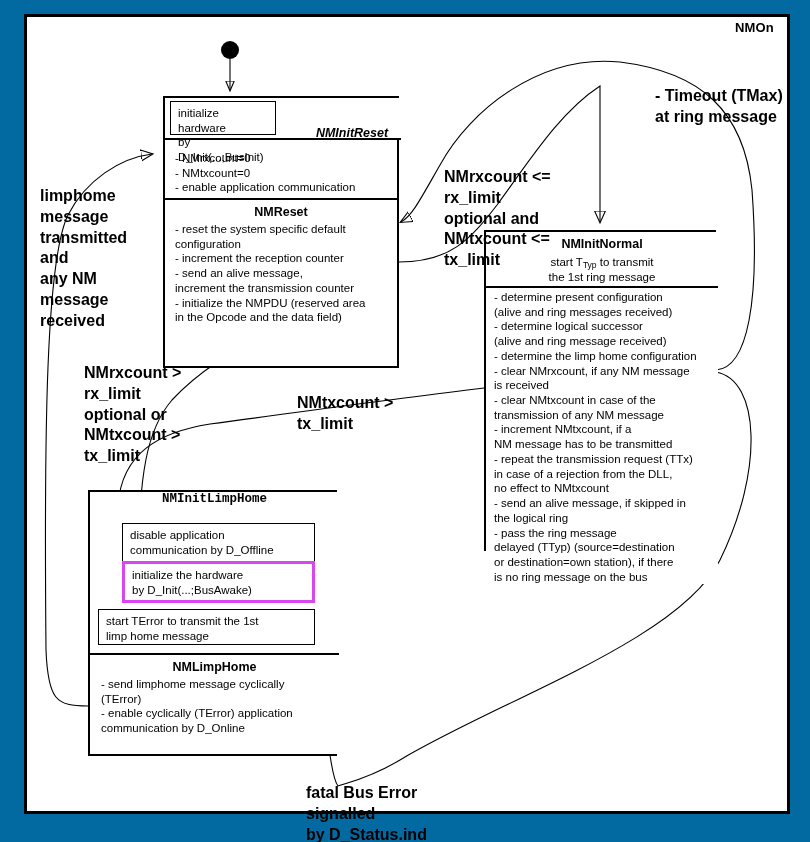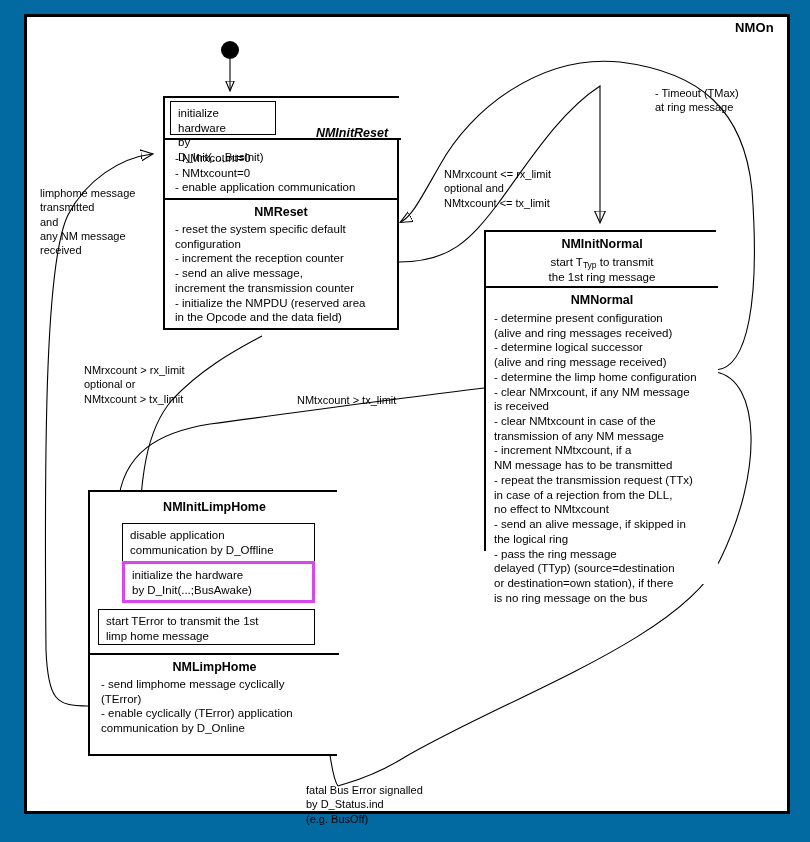--- a/index.html
+++ b/index.html
@@ -86,21 +86,21 @@
     display: flex; align-items: center; justify-content: center;
     font-weight: bold; font-size: 12.5px; font-style: italic;
   }
   #nminitreset-acts {
     position: absolute; left: 0; top: 40px; width: 236px; height: 62px;
     border-top: 2px solid #000; padding: 11px 6px 0 10px; box-sizing: border-box;
   }
 
   
   #nmreset {
-    left: 163px; top: 198px; width: 236px; height: 132px;
+    left: 163px; top: 198px; width: 236px; height: 170px;
   }
   #nmreset-acts {
     padding: 1px 6px 0 10px;
   }
 
   
   #nminitnormal {
     left: 484px; top: 230px; width: 232px; height: 321px;
   }
   #nminitnormal-hdr {
@@ -119,21 +119,21 @@
   }
 
   
   #nmlimp {
     left: 88px; top: 490px; width: 249px; height: 266px;
   }
   #nmilh-cmp {
     position: absolute; left: 0; top: 0; width: 249px; height: 161px;
   }
   #nmilh-name {
-    text-align: center; font-weight: bold; font-size: 12.5px; padding-top: 8px;
+    text-align: center; font-weight: bold; font-size: 12.5px;  font-family: Liberation Mono, monospace;
   }
   #ilh-box1 {
     position: absolute; left: 32px; top: 31px; width: 193px; height: 38px;
     border: 1px solid #000; border-bottom: none;
   }
   #ilh-box2 {
     position: absolute; left: 32px; top: 69px; width: 193px; height: 42px;
     border: 3px solid #d946ef;
   }
   #ilh-box3 {
@@ -144,24 +144,25 @@
     position: absolute; left: 0; top: 161px; width: 249px; height: 101px;
     border-top: 2px solid #000;
   }
   #nmlh-acts {
     padding: 1px 4px 0 11px;
   }
 
   
   .label {
     position: absolute;
-    font-size: 11px;
+    font-size: 16px;
     line-height: 1.3;
     white-space: pre-line;
     background: transparent;
+    font-weight: bold;
   }
   #lbl-timeout   { left: 655px; top: 86px;  width: 150px; }
   #lbl-rxle      { left: 444px; top: 167px; width: 140px; }
   #lbl-limphome  { left: 40px;  top: 186px; width: 120px; }
   #lbl-rxgt      { left: 84px;  top: 363px; width: 150px; }
   #lbl-txgt      { left: 297px; top: 393px; width: 150px; }
   #lbl-buserror  { left: 306px; top: 783px; width: 180px; }
 
   .sub { font-size: 8.5px; vertical-align: baseline; position: relative; top: 2px; }
 
@@ -232,21 +233,20 @@
   in the Opcode and the data field)</div>
   </div>
 
   <div class="state-box" id="nminitnormal">
     <div id="nminitnormal-hdr" class="compartment">
       <div class="state-name">NMInitNormal</div>
       <div id="nminitnormal-sub"><span>start T</span><span class="sub">Typ</span><span> to transmit
 the 1st ring message</span></div>
     </div>
     <div id="nmnormal-cmp" class="compartment">
-      <div class="state-name">NMNormal</div>
       <div class="body-text" id="nmnormal-acts">- determine present configuration
   (alive and ring messages received)
 - determine logical successor
   (alive and ring message received)
 - determine the limp home configuration
 - clear NMrxcount, if any NM message
    is received
 - clear NMtxcount in case of the
    transmission of any NM message
 - increment NMtxcount, if a

